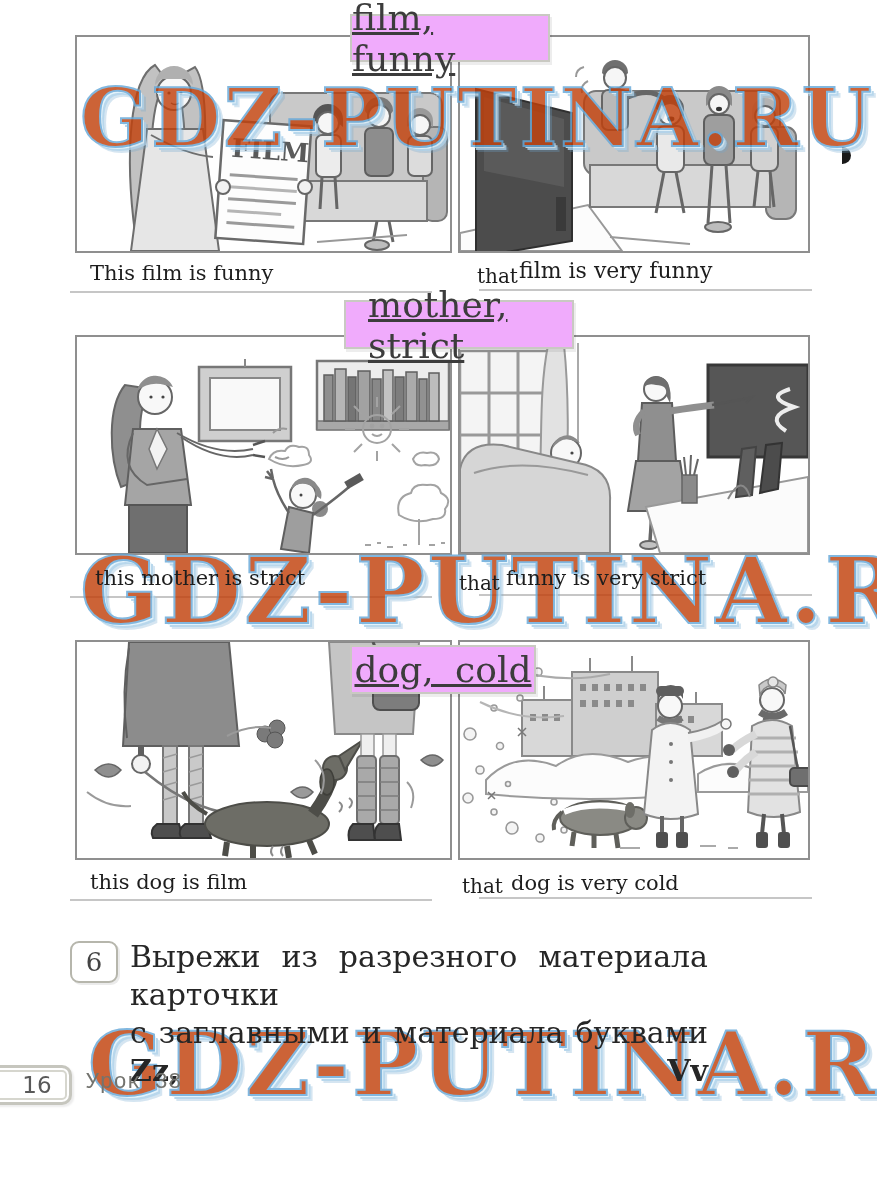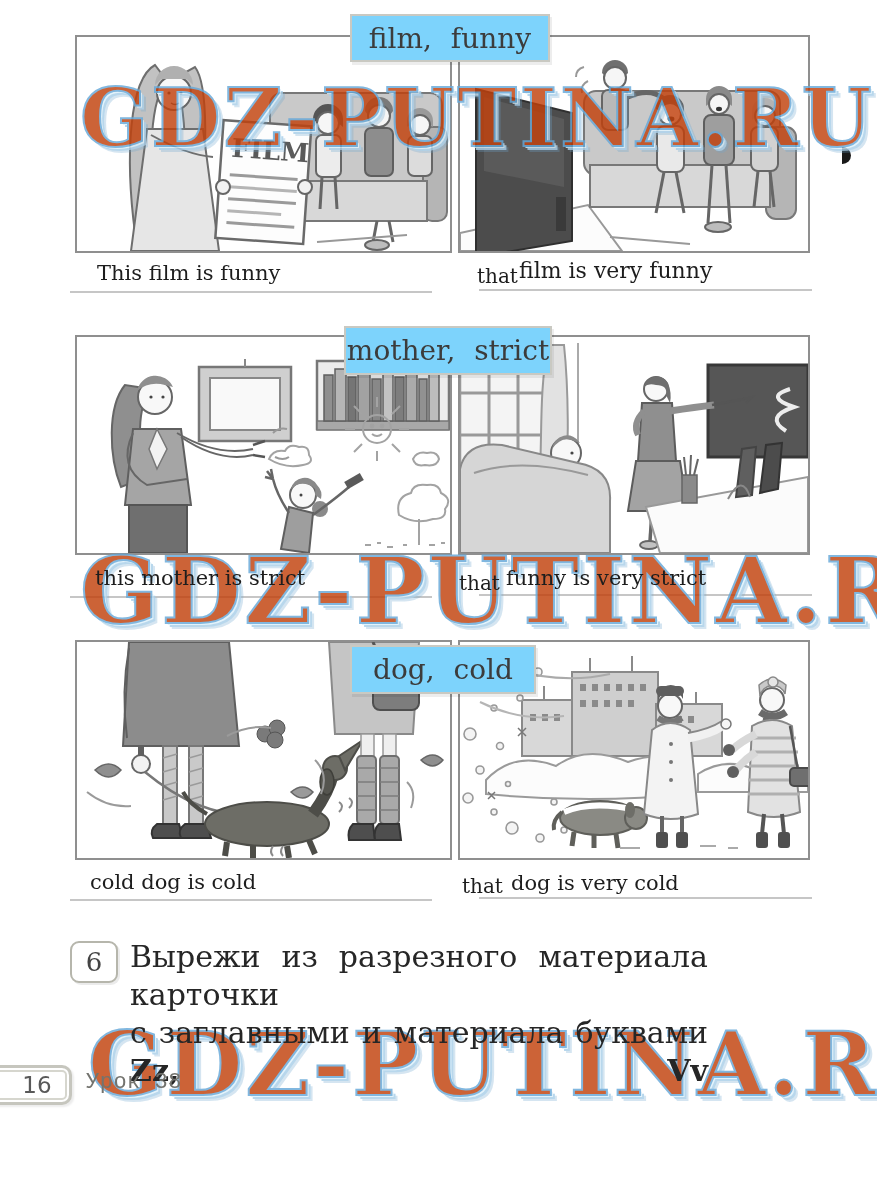--- a/index.html
+++ b/index.html
@@ -10,24 +10,24 @@
   }
   
   .panel {
     position:absolute; background:#fff;
     border:2px solid #8f8f8f; box-sizing:border-box;
   }
   .panel svg { width:100%; height:100%; display:block; }
 
   
   .hdr {
-    position:absolute; background:#7dd3fc;
+    position:absolute; background:#f0abfc;
     border:2px solid #c9c9c2; box-shadow:2px 3px 0 rgba(0,0,0,0.07);
     display:flex; align-items:center; justify-content:center;
-    font-size:28px; color:#3c3c3c; word-spacing:10px; z-index:4;
+    font-size:36px; color:#3c3c3c; word-spacing:10px; z-index:4;text-decoration:underline;
   }
 
   
   .cap { position:absolute; font-size:21px; color:#1d1d1d; z-index:6; white-space:nowrap; }
   .cap-that { font-size:20px; }
   .uline { position:absolute; height:2px; background:#c6c6c6; z-index:2; }
 
   
   .wm {
     position:absolute; z-index:5; white-space:nowrap; line-height:1;
@@ -163,21 +163,21 @@
       <circle cx="305" cy="79" r="10" fill="#f6f6f6" stroke="#666" stroke-width="2"></circle>
       <rect x="291" y="90" width="27" height="44" rx="7" fill="#d2d2d2" stroke="#666" stroke-width="2"></rect>
       <line x1="298" y1="134" x2="294" y2="170" stroke="#666" stroke-width="3"></line>
       <line x1="310" y1="134" x2="314" y2="170" stroke="#666" stroke-width="3"></line>
       <line x1="150" y1="200" x2="230" y2="207" stroke="#999" stroke-width="2"></line>
     </svg>
   </div>
 
   <div class="hdr" style="left:350px; top:14px; width:196px; height:44px;">film, funny</div>
 
-  <div class="cap" style="left:97px; top:261px;">This film is funny</div>
+  <div class="cap" style="left:90px; top:261px;">This film is funny</div>
   <div class="cap cap-that" style="left:477px; top:264px;">that</div>
   <div class="cap" style="left:519px; top:258px; font-size:22px;">film is very funny</div>
   <div class="uline" style="left:70px;  top:291px; width:362px;"></div>
   <div class="uline" style="left:479px; top:289px; width:333px;"></div>
 
   <div class="panel" style="left:75px; top:335px; width:377px; height:220px;">
     <svg viewBox="0 0 373 216">
 
       <rect x="122" y="30" width="92" height="74" fill="#cfcfcf" stroke="#777" stroke-width="2.5"></rect>
       <rect x="133" y="41" width="70" height="52" fill="#f9f9f9" stroke="#888" stroke-width="2"></rect>
@@ -277,21 +277,21 @@
           <line x1="226" y1="138" x2="224" y2="120"></line>
           <line x1="230" y1="138" x2="231" y2="118"></line>
           <line x1="234" y1="138" x2="238" y2="122"></line>
         </g>
       <polygon points="276,160 282,112 296,110 292,158" fill="#5f5f5f" stroke="#444" stroke-width="2"></polygon>
       <polygon points="300,156 306,108 322,106 318,152" fill="#4c4c4c" stroke="#333" stroke-width="2"></polygon>
       <path d="M268 162 q14 -26 22 -2" stroke="#888" stroke-width="2" fill="none"></path>
     </svg>
   </div>
 
-  <div class="hdr" style="left:344px; top:326px; width:204px; height:45px;">mother, strict</div>
+  <div class="hdr" style="left:344px; top:300px; width:204px; height:45px;padding-left:22px;">mother, strict</div>
 
   <div class="cap" style="left:95px; top:566px;">this mother is strict</div>
   <div class="cap cap-that" style="left:459px; top:571px;">that</div>
   <div class="cap" style="left:506px; top:566px;">funny is very strict</div>
   <div class="uline" style="left:70px;  top:596px; width:362px;"></div>
   <div class="uline" style="left:479px; top:594px; width:333px;"></div>
 
   <div class="panel" style="left:75px; top:640px; width:377px; height:220px;">
     <svg viewBox="0 0 373 216">
 
@@ -478,21 +478,21 @@
       <line x1="304" y1="172" x2="302" y2="192" stroke="#555" stroke-width="4"></line>
       <line x1="322" y1="172" x2="324" y2="192" stroke="#555" stroke-width="4"></line>
       <rect x="296" y="190" width="12" height="16" rx="3" fill="#4f4f4f"></rect>
       <rect x="318" y="190" width="12" height="16" rx="3" fill="#4f4f4f"></rect>
       <path d="M160 206 h20 M240 204 h16 M268 206 h10" stroke="#aaa" stroke-width="2"></path>
     </svg>
   </div>
 
   <div class="hdr" style="left:350px; top:629px; width:182px; height:45px;margin-top:16px;">dog, cold</div>
 
-  <div class="cap" style="left:90px; top:870px;">cold dog is cold</div>
+  <div class="cap" style="left:90px; top:870px;">this dog is film</div>
   <div class="cap cap-that" style="left:462px; top:874px;">that</div>
   <div class="cap" style="left:511px; top:871px;">dog is very cold</div>
   <div class="uline" style="left:70px;  top:899px; width:362px;"></div>
   <div class="uline" style="left:479px; top:897px; width:333px;"></div>
 
   <div class="wm wm1">GDZ-PUTINA.RU</div>
   <div class="wm wm2">GDZ-PUTINA.RU</div>
   <div class="wm wm3">GDZ-PUTINA.RU</div>
 
   <div class="ex-badge">6</div>

